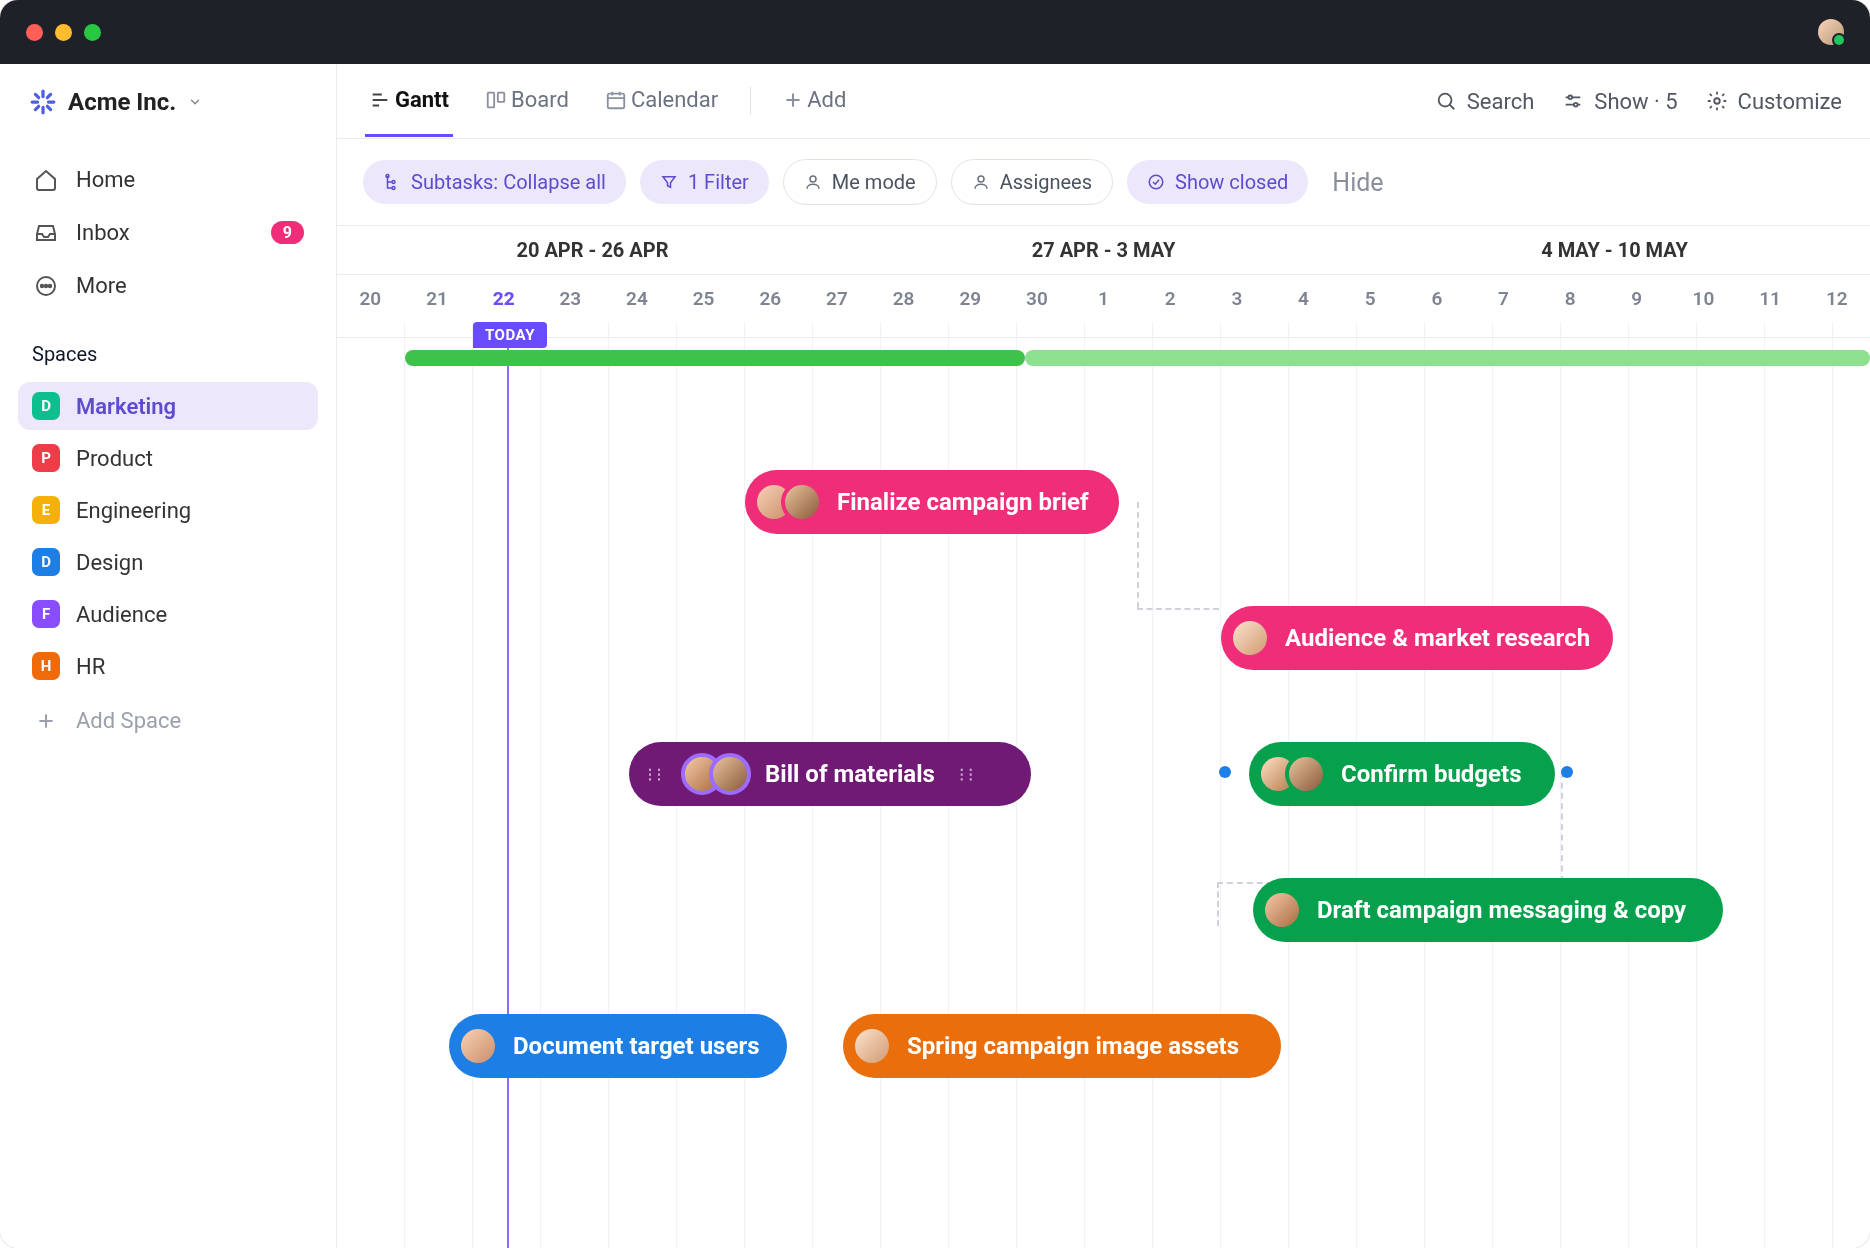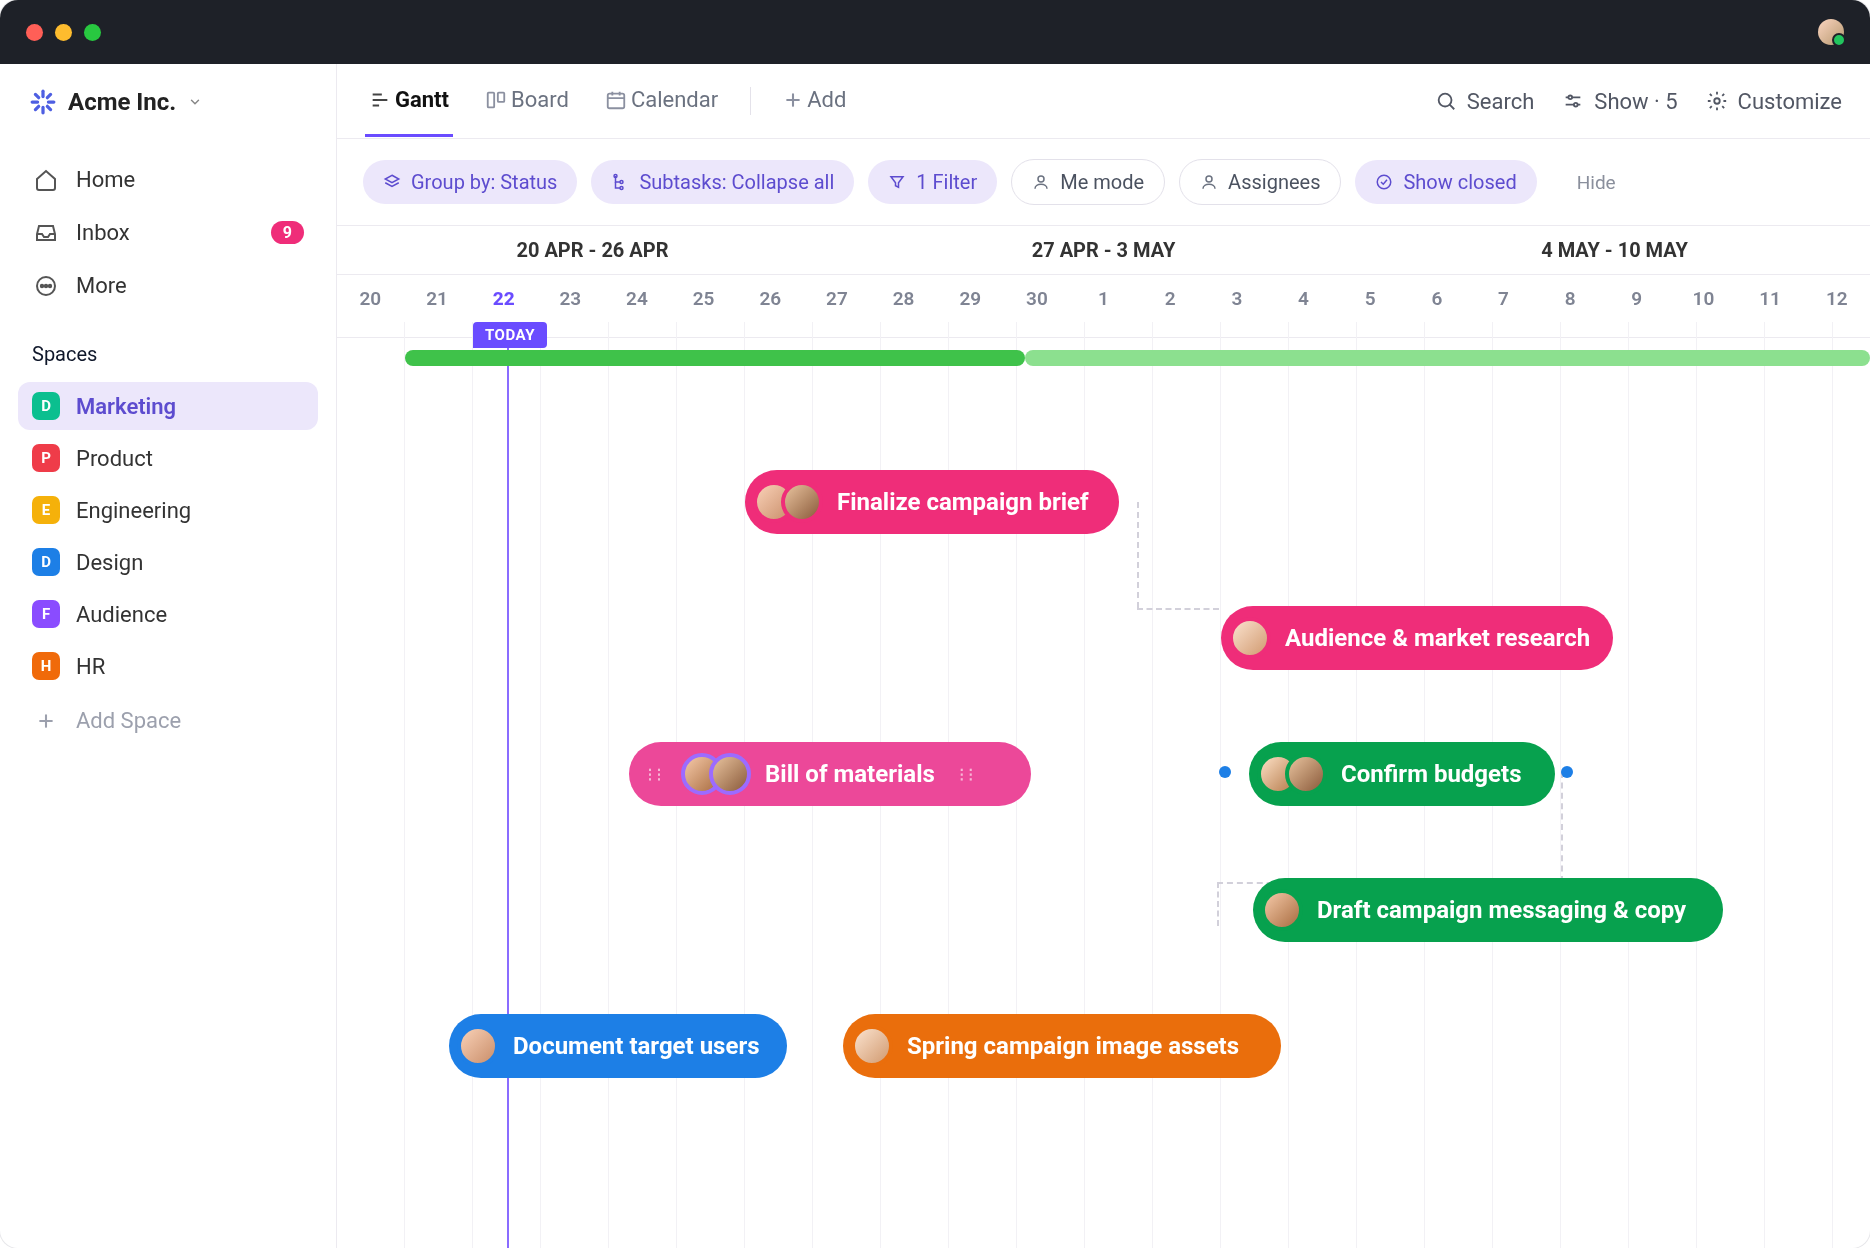--- a/index.html
+++ b/index.html
@@ -30,38 +30,38 @@
   .tab.active { color:#111; font-weight:700; border-bottom-color:#6a4cff;}
   .tab .ic{ color:#8b90a0; }
   .tab.active .ic{ color:#444; }
   .tabs-spacer{flex:1;}
   .action { display:flex; align-items:center; gap:10px; color:#525764; font-size:22px; cursor:pointer;}
   .filters { display:flex; align-items:center; gap: 14px; padding: 20px 26px; }
   .pill { display:flex; align-items:center; gap:10px; border-radius: 999px; padding: 10px 20px; font-size: 20px; cursor:pointer;}
   .pill.purple { background:#ece7fb; color:#5d4ccf; }
   .pill.grey { background:#fff; border:1.5px solid #e3e1ea; color:#4b5260; }
   .pill .ic { display:flex; }
-  .hide { color:#8a8f9c; font-size:19px; margin-left: 26px; cursor:pointer;text-align:right;}
+  .hide { color:#8a8f9c; font-size:25px; margin-left: 10px; cursor:pointer;text-align:right;}
   .timeline { flex:1; position:relative; overflow:hidden; border-top:1px solid #eceaf0; }
   .weeks { display:flex; height: 48px; }
   .week { flex:1; text-align:center; font-weight:700; font-size:20px; color:#333; padding-top:12px;}
   .days-row { display:flex; height: 64px; border-top:1px solid #eceaf0; border-bottom:1px solid #eceaf0; position:relative;}
   .day { width:68px; text-align:center; font-size:19px; color:#7f8493; padding-top:12px; font-weight:600;}
   .day.today { color:#6a4cff; font-weight:800;}
   .today-chip { position:absolute; left: 0; top:0; height: 26px; background:#6a4cff; color:#fff; font-size:15px; font-weight:700; letter-spacing:.5px; display:flex; align-items:center; padding: 0 12px; border-radius: 4px 4px 4px 0;}
   .grid { position:absolute; left:0; top:96px; bottom:0; right:0;}
   .grid .col { position:absolute; top:0; bottom:0; width:68px; border-right:1px solid #f2f1f5;}
   .today-line { position:absolute; top:96px; bottom:0; width:2px; background:#8a6cff; }
   .sprint-bar { position:absolute; height:16px; border-radius:999px; }
   .task { position:absolute; height:64px; border-radius:999px; display:flex; align-items:center; gap:14px; padding: 0 22px 0 8px; color:#fff; font-weight:700; font-size:24px; cursor:pointer;}
   .task .avs { display:flex; }
   .av { width:42px; height:42px; border-radius:50%; border:4px solid; background:#ddd center/cover no-repeat; }
   .av + .av { margin-left: -14px; }
   .task.pink { background:#ef2d79; } .task.pink .av{border-color:#ef2d79;}
-  .task.purple { background:#ec4899; } .task.purple .av{border-color:#9c6bff;}
+  .task.purple { background:#701a75; } .task.purple .av{border-color:#9c6bff;}
   .task.purple.sel::before,.task.purple.sel::after{content:"⋮⋮"; color:#fff; opacity:.6; font-size:14px; letter-spacing:-5px; padding:0 6px;}
   .task.green { background:#07a14e; } .task.green .av{border-color:#07a14e;}
   .task.blue { background:#1d7fe6; } .task.blue .av{border-color:#1d7fe6;}
   .task.orange { background:#ea6e0c; } .task.orange .av{border-color:#ea6e0c;}
   .dep { position:absolute; border-bottom:2px dashed #d2d0da; }
   .depv { position:absolute; border-right:2px dashed #d2d0da; }
   .milestone{ position:absolute; width:12px; height:12px; border-radius:50%; background:#1d7fe6; transform:translate(-50%,-50%);}
   svg{display:block;}
   .av.f1{background:linear-gradient(135deg,#f9d1b7,#c98e6a);}
   .av.f2{background:linear-gradient(135deg,#e8c39e,#8a5a3a);}
@@ -238,29 +238,20 @@
               <svg width="22" height="22" viewBox="0 0 24 24" fill="none" stroke="#525764" stroke-width="2">
                 <circle cx="12" cy="12" r="3"></circle>
                 <path d="M12 2v3M12 19v3M4.2 4.2l2.1 2.1M17.7 17.7l2.1 2.1M2 12h3M19 12h3M4.2 19.8l2.1-2.1M17.7 6.3l2.1-2.1"></path>
               </svg>
             </span>
           <span>Customize</span>
         </div>
       </div>
 
       <div class="filters">
-        <div class="pill purple">
-          <span class="ic">
-              <svg width="18" height="18" viewBox="0 0 24 24" fill="none" stroke="#5d4ccf" stroke-width="2">
-                <path d="M12 3l9 5-9 5-9-5z"></path>
-                <path d="M3 13l9 5 9-5"></path>
-              </svg>
-            </span>
-          <span>Group by: Status</span>
-        </div>
         <div class="pill purple">
           <span class="ic">
               <svg width="18" height="18" viewBox="0 0 24 24" fill="none" stroke="#5d4ccf" stroke-width="2">
                 <path d="M6 4v8h6"></path>
                 <circle cx="6" cy="4" r="2"></circle>
                 <circle cx="14" cy="12" r="2"></circle>
                 <circle cx="14" cy="20" r="2"></circle>
                 <path d="M6 12v8h6"></path>
               </svg>
             </span>

